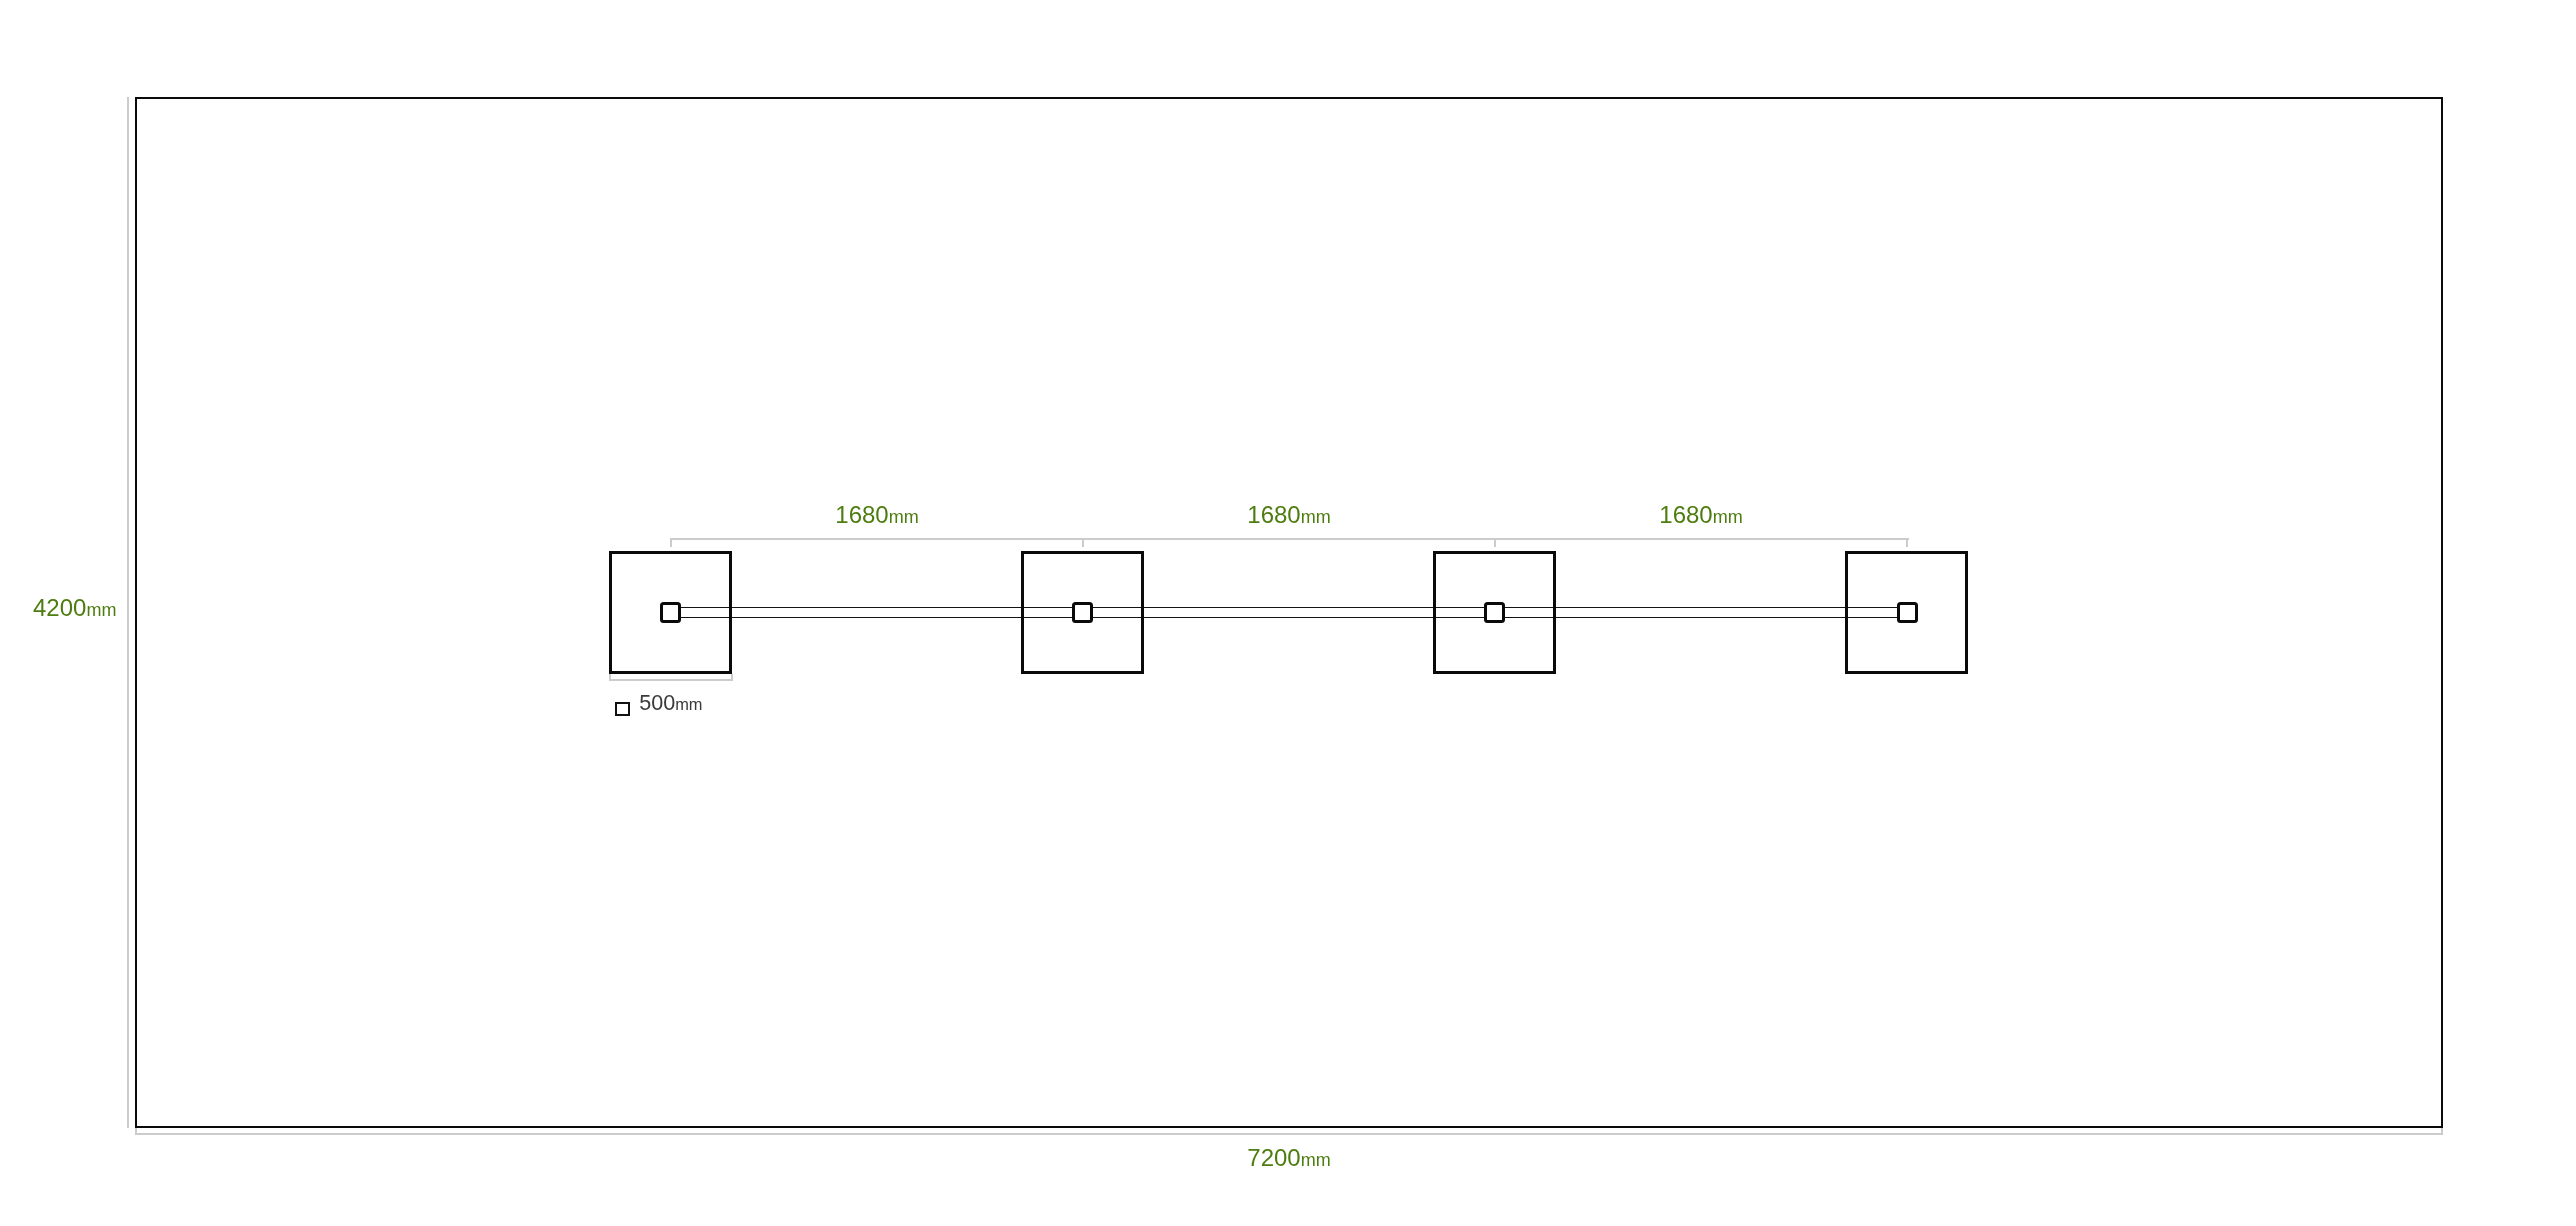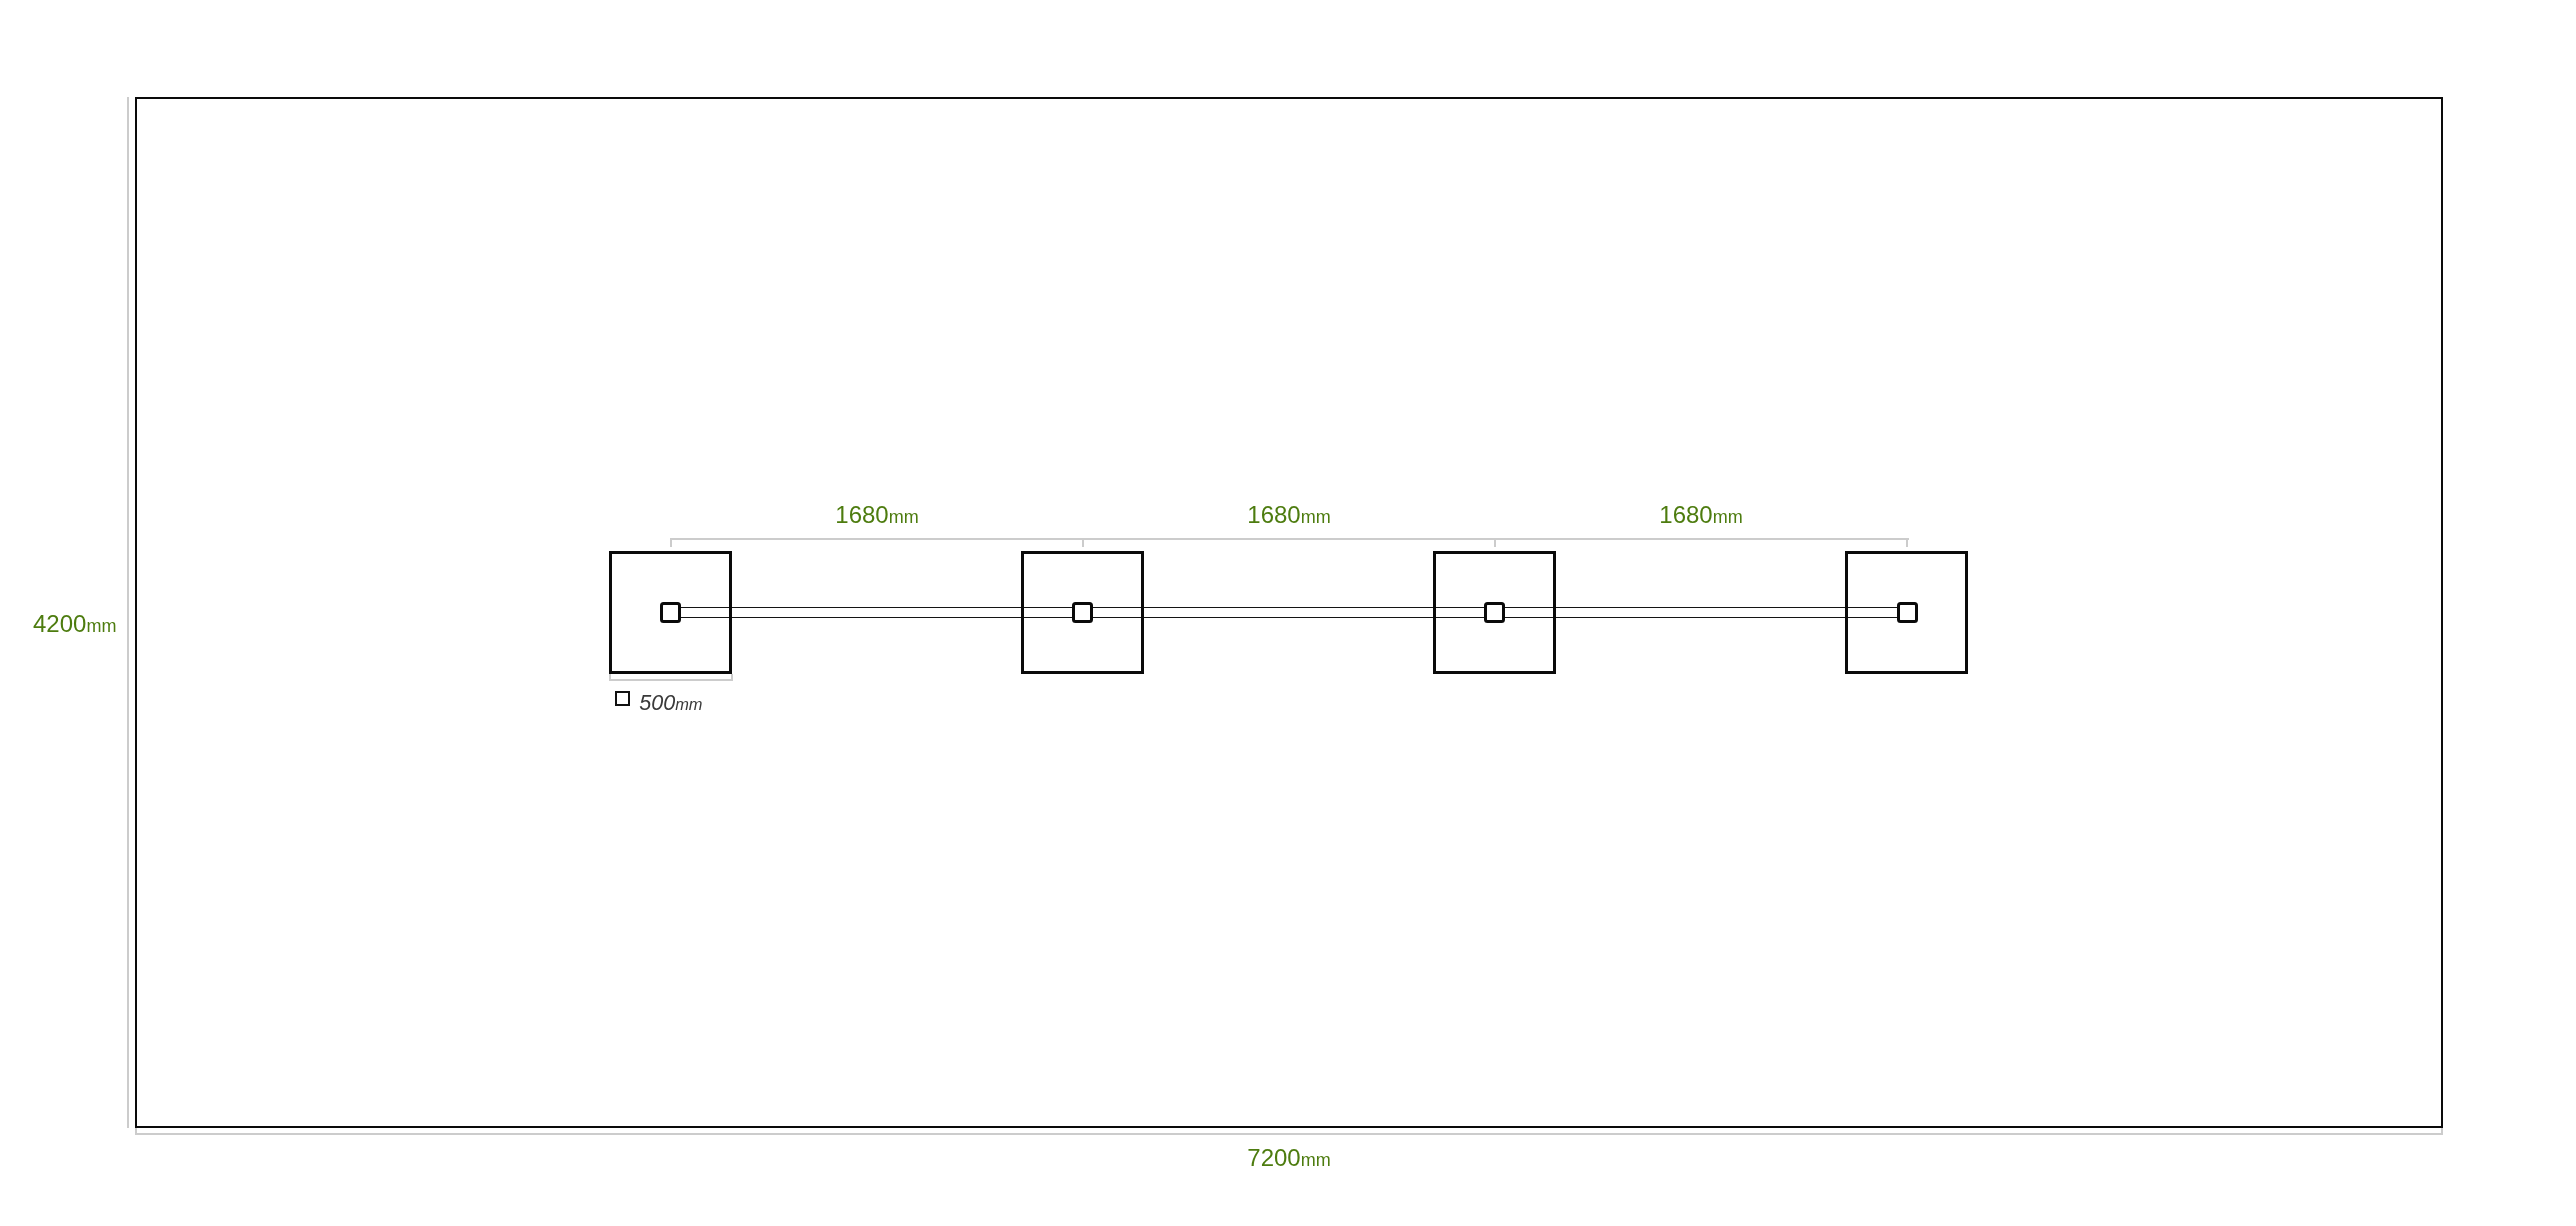--- a/index.html
+++ b/index.html
@@ -42,21 +42,21 @@
   .bracket-tick-r { left: 731px; top: 674px; width: 1.7px; height: 7px; }
   
   .dim-label {
     position: absolute;
     font-size: 24px;
     line-height: 26px;
     white-space: nowrap;
     color: #4d7c0f;
   }
   .dim-label .unit { font-size: 18px; }
-  .height-label { left: 33px; top: 611px; width: 80px; text-align: right; }
+  .height-label { left: 33px; top: 595px; width: 80px; text-align: right; }
   .width-label  { left: 1289px; top: 1145px; transform: translateX(-50%); }
   .spacing-label { top: 502px; transform: translateX(-50%); }
   .spacing-label.s1 { left: 877px; }
   .spacing-label.s2 { left: 1289px; }
   .spacing-label.s3 { left: 1701px; }
   
   .rail {
     position: absolute;
     left: 671px; top: 607px;
     width: 1236px; height: 11.3px;
@@ -92,23 +92,22 @@
   }
   .anchor.a1 { left: 660px; }
   .anchor.a2 { left: 1072px; }
   .anchor.a3 { left: 1484px; }
   .anchor.a4 { left: 1897px; }
   
   .legend {
     position: absolute;
     left: 615px; top: 691px;
     display: flex;
-    align-items: flex-start;
+    align-items: flex-end;
     z-index: 4;
-    font-style: italic;
   }
   .legend-icon {
     width: 14.7px; height: 14.7px;
     border: 2.6px solid #111111;
     box-sizing: border-box;
     background: #ffffff;
     margin-right: 9.5px;
     flex: 0 0 auto;
   }
   .legend-label {

